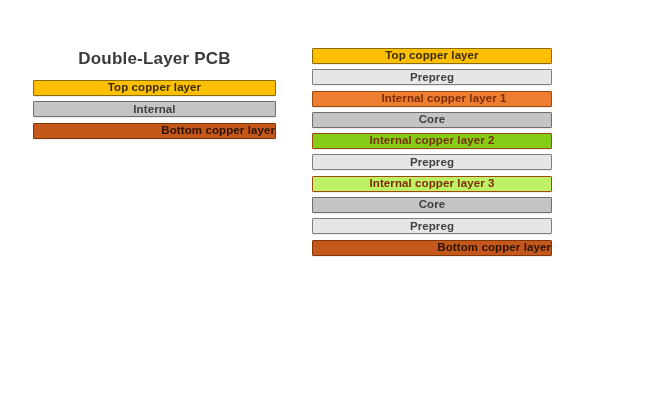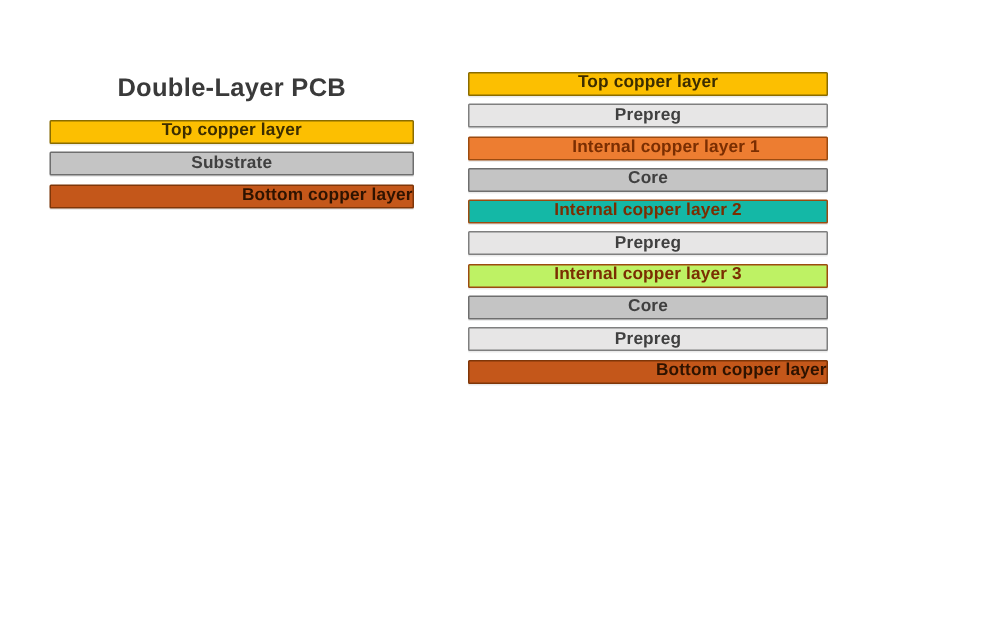--- a/index.html
+++ b/index.html
@@ -71,21 +71,21 @@
 
 <div class="canvas">
 
   <section class="column col-0">
     <h2 class="title">Double-Layer PCB</h2>
     <div class="layers">
         <div class="layer" style="background: rgb(252, 191, 1); border-color: rgb(138, 108, 0);">
           <span style="color: rgb(60, 45, 0);">Top copper layer</span>
         </div>
         <div class="layer" style="background: rgb(196, 196, 196); border-color: rgb(110, 110, 110);">
-          <span style="color: rgb(64, 64, 64);">Substrate</span>
+          <span style="color: rgb(64, 64, 64);">Internal</span>
         </div>
         <div class="layer" style="background: rgb(196, 87, 26); border-color: rgb(127, 54, 8);">
           <span style="color: rgb(46, 19, 0);">Bottom copper layer</span>
         </div>
       </div>
   </section>
 
   <section class="column col-1">
     <div class="layers">
         <div class="layer" style="background: rgb(252, 191, 1); border-color: rgb(138, 108, 0);">
@@ -93,21 +93,21 @@
         </div>
         <div class="layer" style="background: rgb(231, 230, 230); border-color: rgb(127, 127, 127);">
           <span style="color: rgb(64, 64, 64);">Prepreg</span>
         </div>
         <div class="layer" style="background: rgb(237, 125, 49); border-color: rgb(156, 75, 16); padding-left: 24px;">
           <span style="color: rgb(122, 46, 2);">Internal copper layer 1</span>
         </div>
         <div class="layer" style="background: rgb(196, 196, 196); border-color: rgb(110, 110, 110);">
           <span style="color: rgb(64, 64, 64);">Core</span>
         </div>
-        <div class="layer" style="background: #14b8a6; border-color: rgb(156, 75, 16);">
+        <div class="layer" style="background: #84cc16; border-color: rgb(156, 75, 16);">
           <span style="color: rgb(122, 46, 2);">Internal copper layer 2</span>
         </div>
         <div class="layer" style="background: rgb(231, 230, 230); border-color: rgb(127, 127, 127);">
           <span style="color: rgb(64, 64, 64);">Prepreg</span>
         </div>
         <div class="layer" style="background: #bef264; border-color: rgb(156, 75, 16);">
           <span style="color: rgb(122, 46, 2);">Internal copper layer 3</span>
         </div>
         <div class="layer" style="background: rgb(196, 196, 196); border-color: rgb(110, 110, 110);">
           <span style="color: rgb(64, 64, 64);">Core</span>

